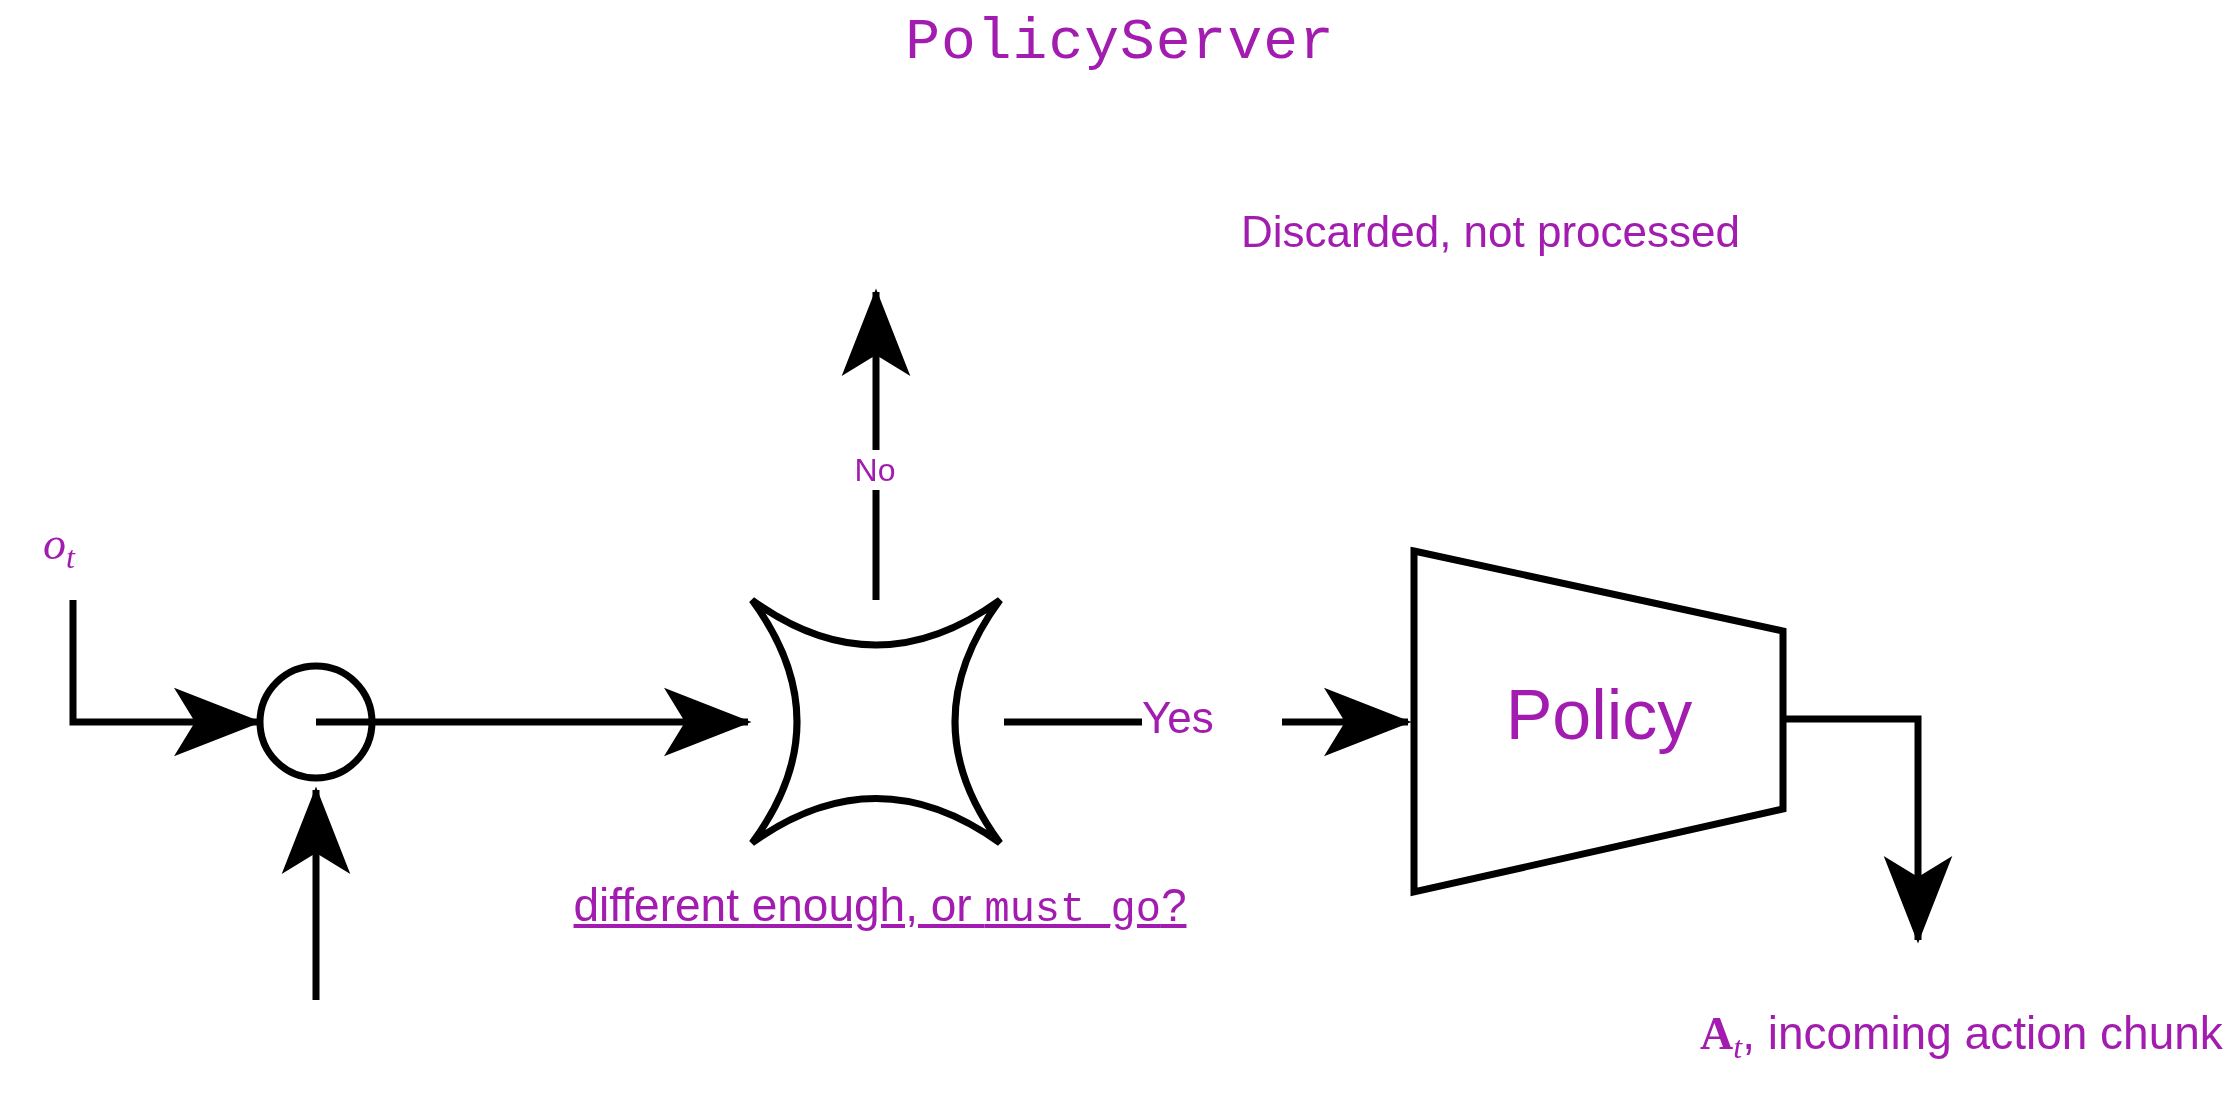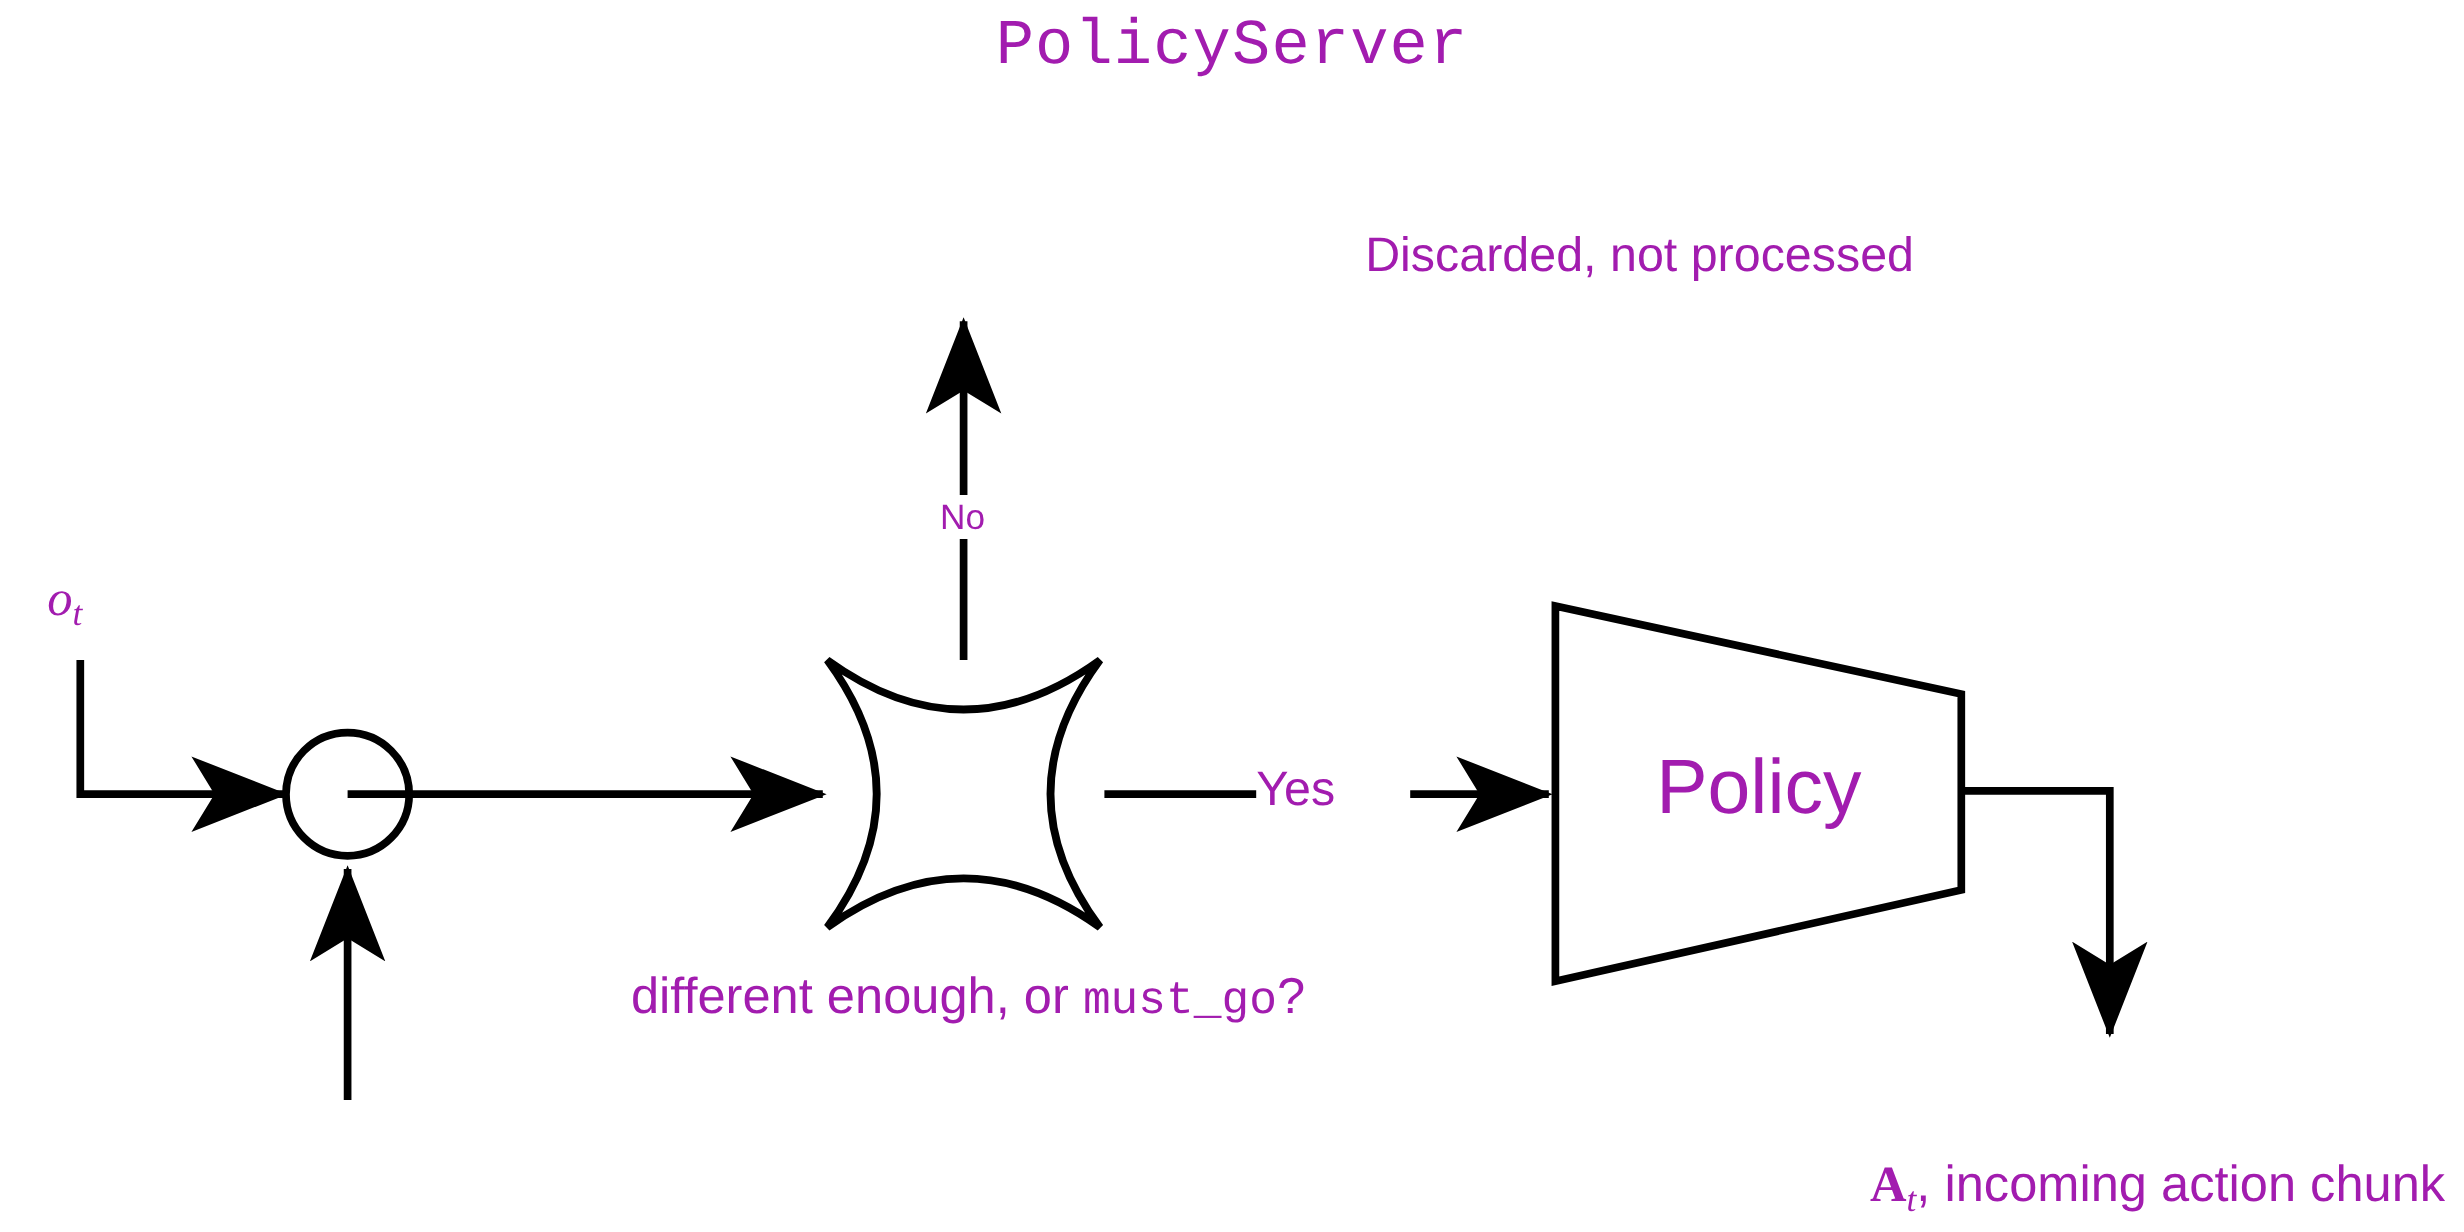--- a/index.html
+++ b/index.html
@@ -90,36 +90,36 @@
     text-align: center;
     font-size: 70px;
   }
 
   
   #decision-caption {
     left: 440px; top: 882px;
     width: 880px;
     text-align: center;
     font-size: 46px;
+    text-decoration: underline;
   }
   #decision-caption .mono {
     font-size: 42px;
   }
 
   
   #last-obs-label {
     left: 48px; top: 1042px;
     font-size: 42px;
   }
 
   
   #action-chunk-label {
     left: 1700px; top: 1010px;
     font-size: 46px;
-    margin-top: 43px;
   }
   #action-chunk-label .sub {
     font-size: 32px;
     vertical-align: -0.28em;
     font-family: "Liberation Serif", serif;
     font-style: italic;
     font-weight: normal;
   }
 </style>
 </head>

